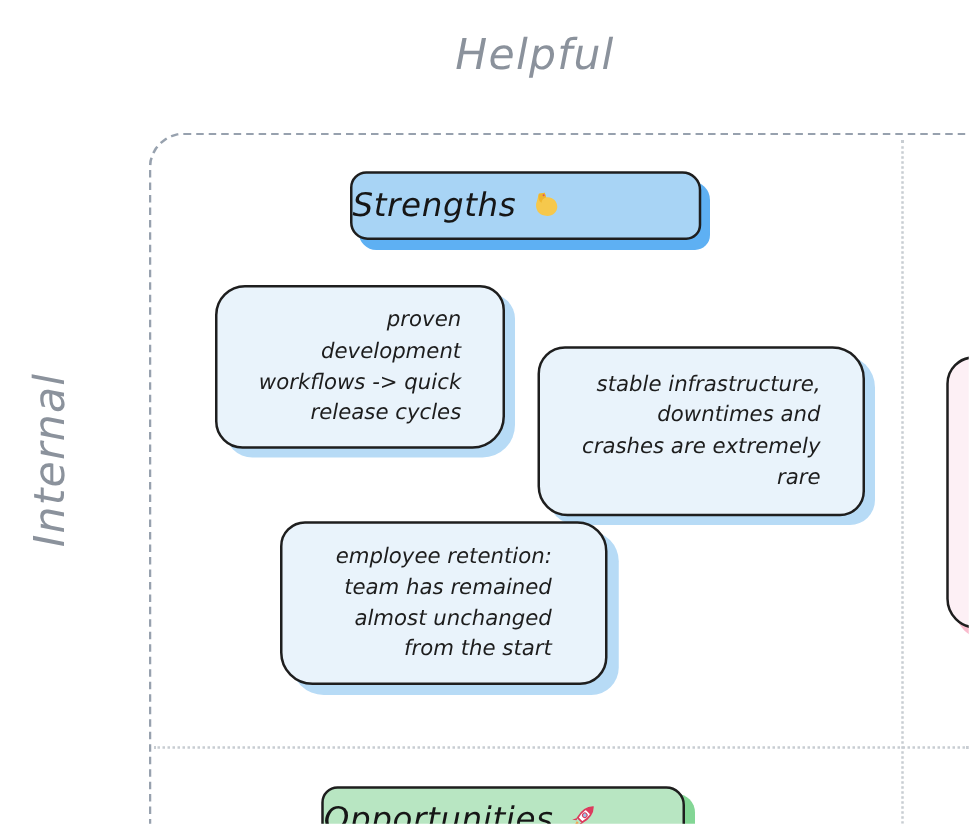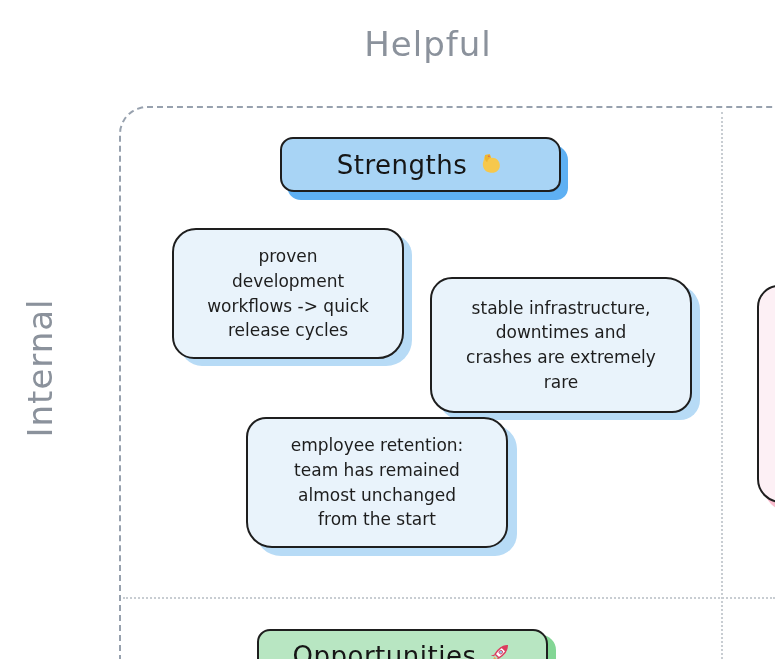--- a/index.html
+++ b/index.html
@@ -3,21 +3,21 @@
 <meta charset="utf-8">
 <style>
   * { margin: 0; padding: 0; box-sizing: border-box; }
   html, body {
     width: 775px; height: 659px;
     background: #ffffff;
     overflow: hidden;
     font-family: "DejaVu Sans", "Liberation Sans", sans-serif;
     position: relative;
   }
-  .canvas { position: absolute; inset: 0; width: 698px; height: 659px; }
+  .canvas { position: absolute; inset: 0; width: 698px; height: 659px; font-style: italic; }
 
   
   .axis-label {
     position: absolute;
     color: #8b929c;
     font-size: 34px;
     letter-spacing: 1px;
     white-space: nowrap;
   }
   .axis-col { left: 428px; top: 24px; transform: translateX(-50%); }
@@ -49,21 +49,20 @@
     border-top: 2px dotted #c8cdd2;
   }
 
   
   .section-header {
     position: absolute;
     border: 2.5px solid #1e1e1e;
     border-radius: 13px 15px 12px 14px;
     display: flex;
     align-items: center;
-    justify-content: center;
     gap: 10px;
     font-size: 26px;
     color: #161616;
     letter-spacing: 0.5px;
   }
   .header-strengths {
     left: 280px; top: 137px;
     width: 281px; height: 55px;
     background: #a8d4f5;
     box-shadow: 7px 8px 0 #5eb0f3;
@@ -78,39 +77,39 @@
   }
 
   
   .note {
     position: absolute;
     background: #e9f3fb;
     border: 2.5px solid #1e1e1e;
     display: flex;
     align-items: center;
     justify-content: center;
-    text-align: center;
+    text-align: right;
     font-size: 17px;
     line-height: 1.45;
     color: #1d1d1d;
   }
   .note-text { white-space: pre-line; }
   .note-1 {
     left: 172px; top: 228px; width: 232px; height: 131px;
     border-radius: 24px 20px 26px 22px;
     box-shadow: 8px 7px 0 #b7dbf6;
   }
   .note-2 {
     left: 430px; top: 256px; width: 262px; height: 136px;
     border-radius: 22px 26px 20px 24px;
     box-shadow: 8px 7px 0 #b7dbf6;
     margin-top: 21px;
   }
   .note-3 {
-    left: 246px; top: 417px; width: 262px; height: 131px;
+    left: 224px; top: 417px; width: 262px; height: 131px;
     border-radius: 20px 24px 22px 26px;
     box-shadow: 9px 8px 0 #b7dbf6;
   }
   .note-pink {
     left: 757px; top: 285px; width: 230px; height: 218px;
     background: #fdf0f5;
     border-radius: 22px 24px 20px 24px;
     box-shadow: 7px 8px 0 #f9bcce;
   }
 

